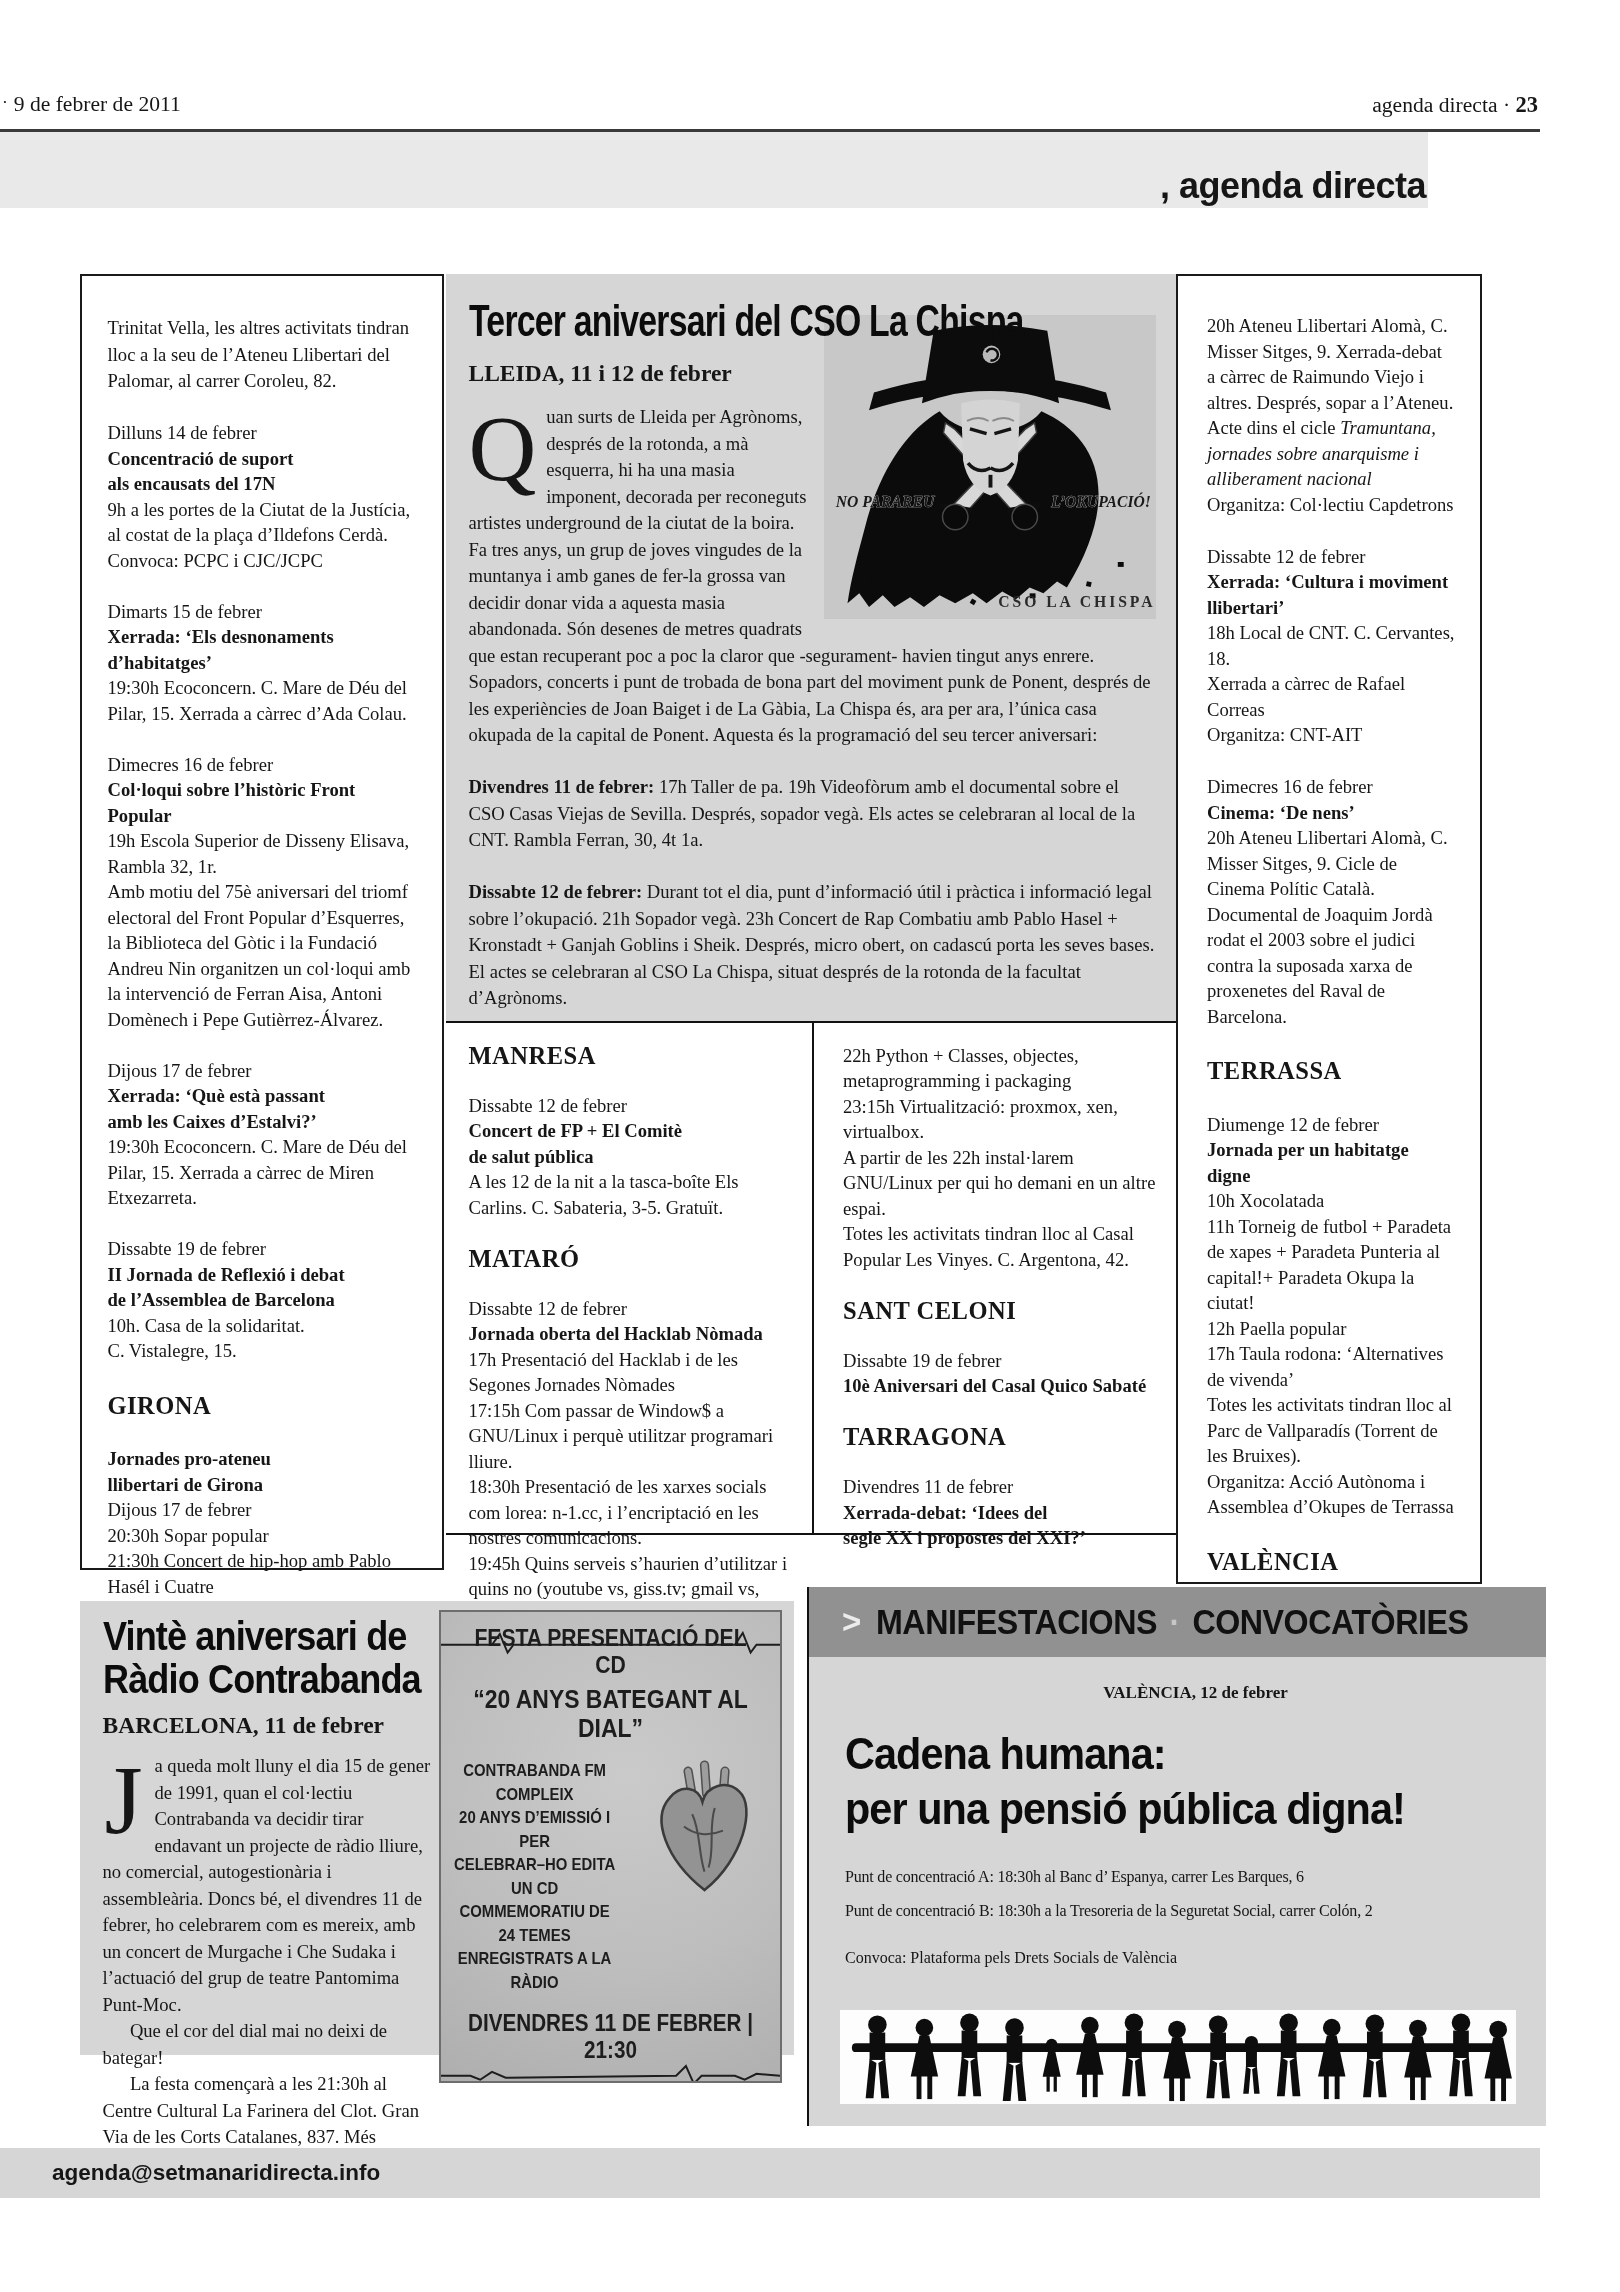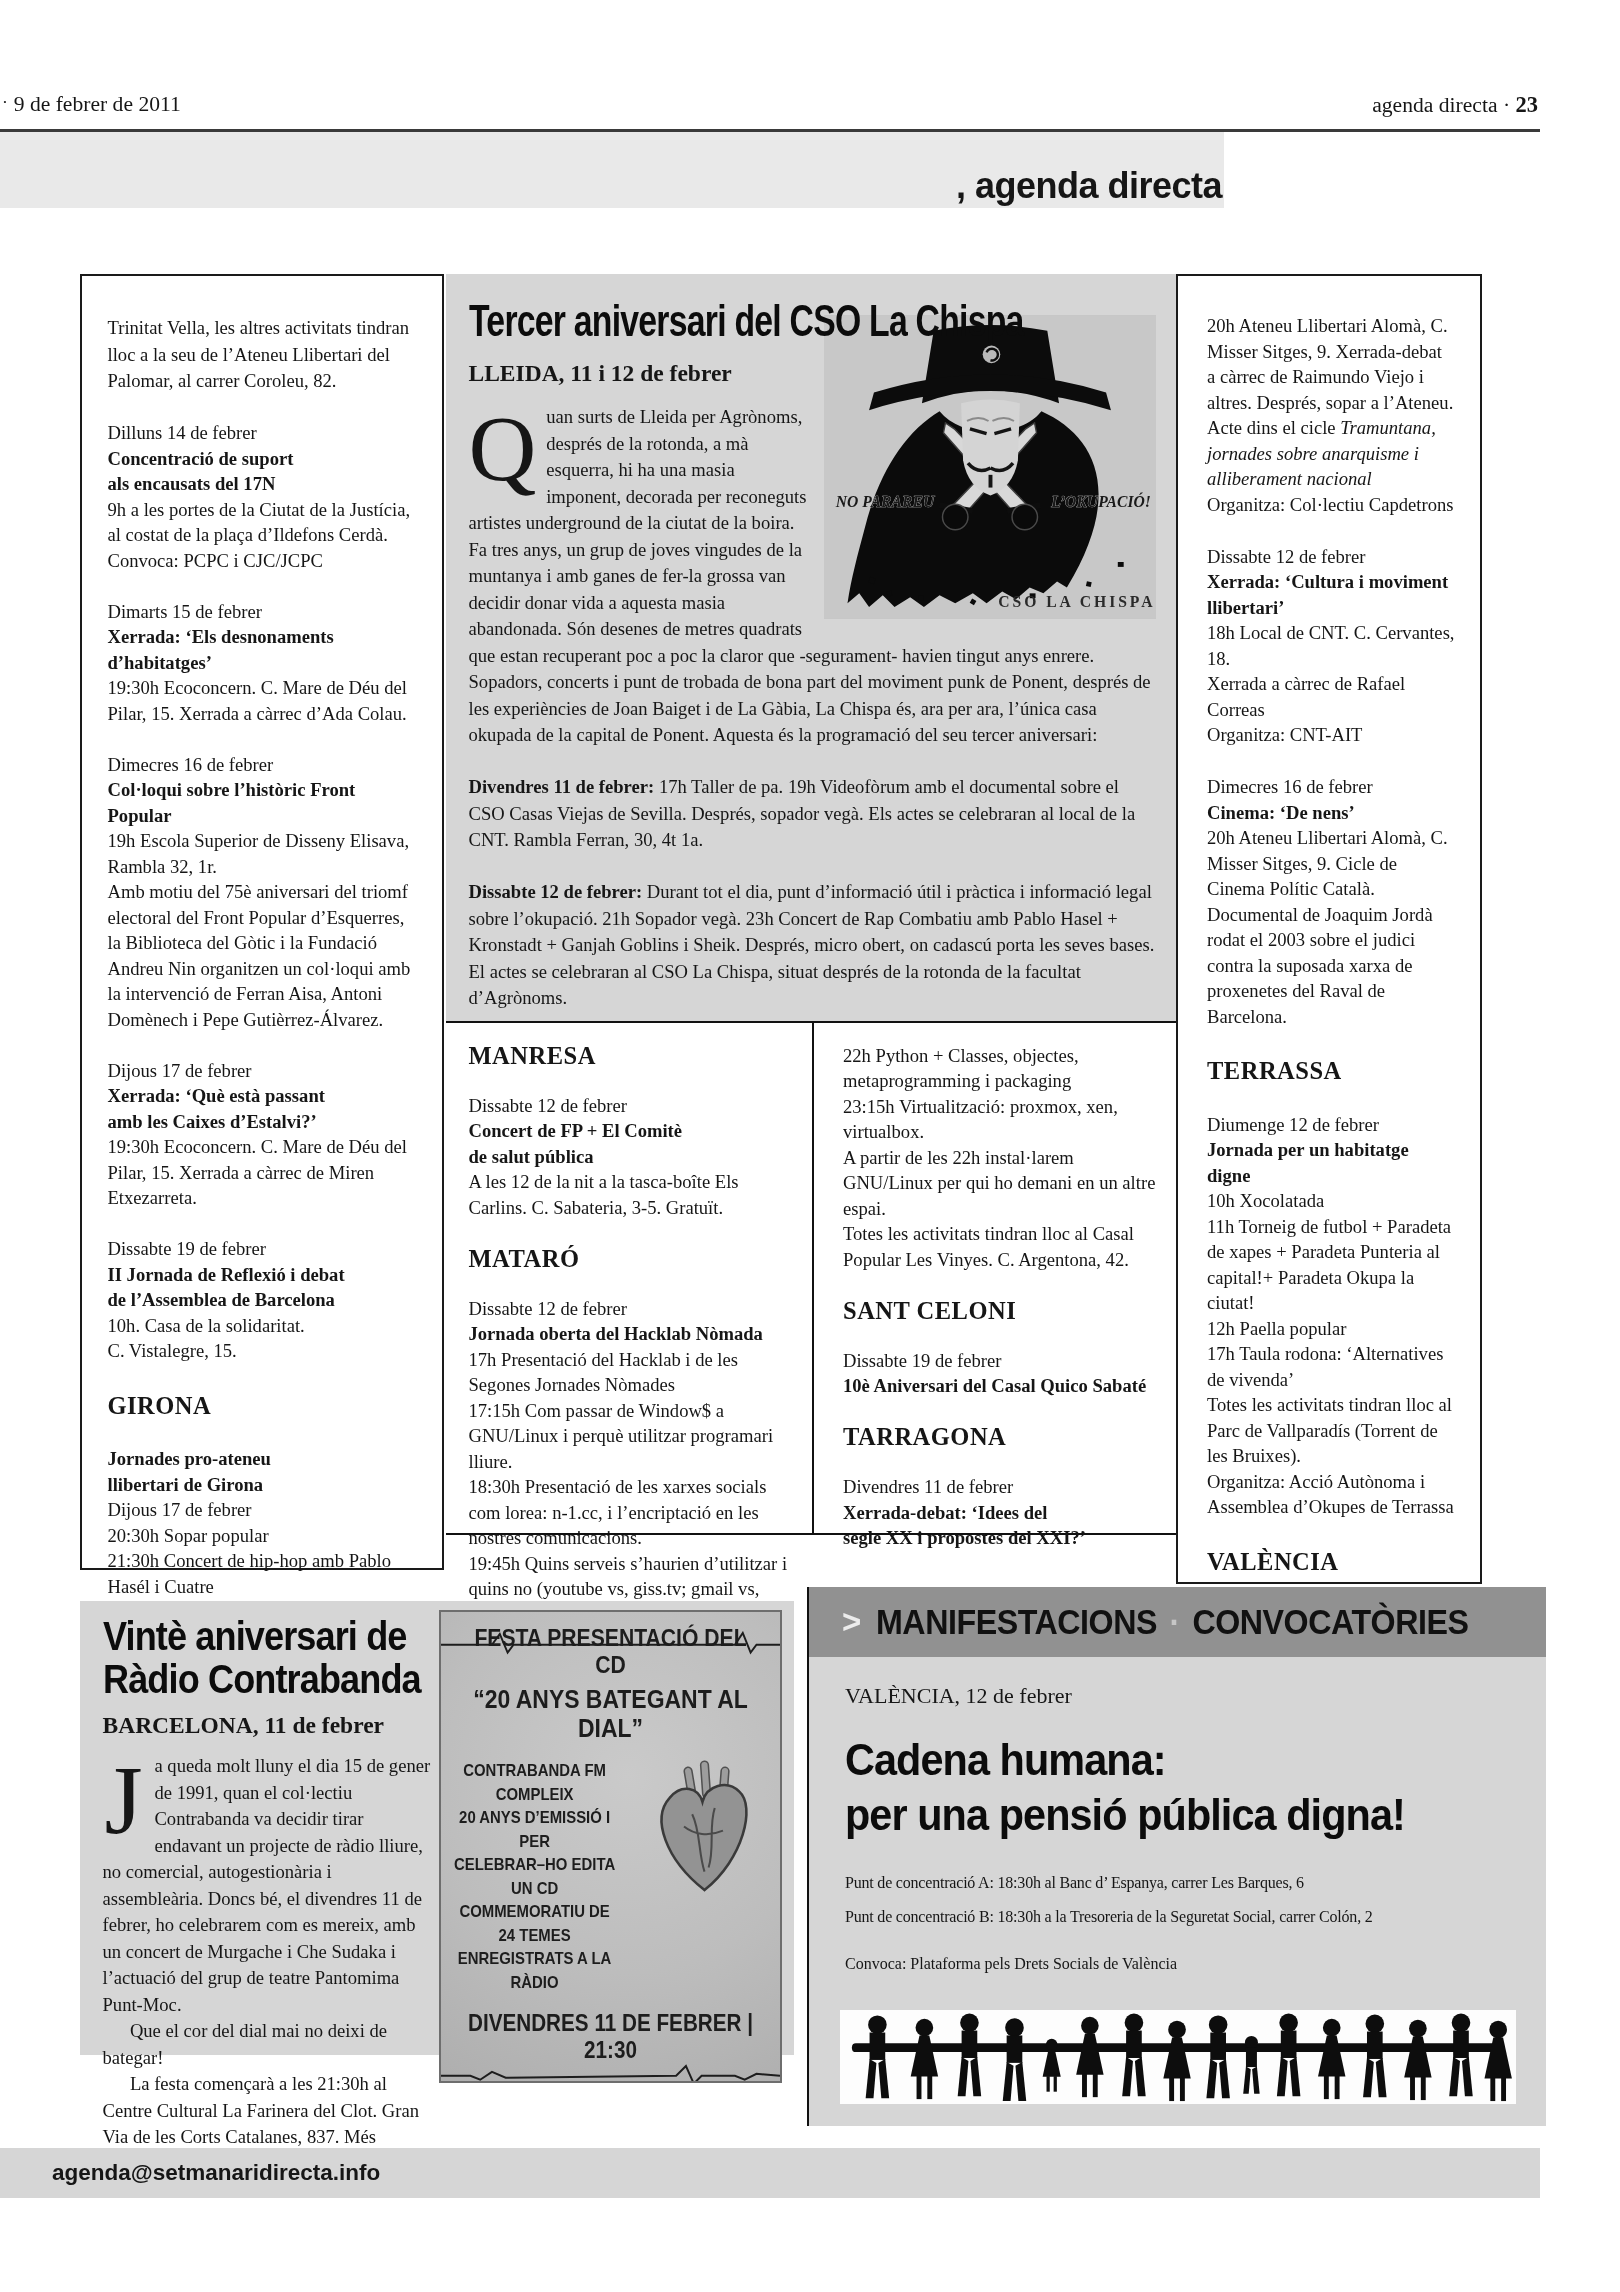--- a/index.html
+++ b/index.html
@@ -12,21 +12,21 @@
   .pre { white-space:pre-line; }
   .abs { position:absolute; }
 
   
   .hdr-date { left:13.7px; top:92px; font-size:21.6px; }
   .corner-mark { left:2px; top:92px; font-size:17.6px; }
   .hdr-folio { top:92px; right:82px; font-size:21.6px; }
   .hdr-folio b { font-size:22.5px; }
   .top-rule { left:0; top:129px; width:1540px; height:2.9px; background:#3a3a3a; }
   .title-bar {
-    left:0; top:132px; width:1224px; height:76px; background:#e9e9e9;
+    left:0; top:132px; width:1428px; height:76px; background:#e9e9e9;
     display:flex; align-items:flex-end; justify-content:flex-end;
     font-family:"Liberation Sans", sans-serif; font-weight:bold;
     font-size:36px; letter-spacing:-0.5px; padding:0 2px 1px 0;
   }
 
   
   .bodytxt { font-size:18.6px; line-height:26.5px; }
   .date-line { font-size:18.6px; line-height:25.5px; }
   .ev-title { font-size:18.6px; line-height:25.5px; font-weight:bold; }
   .ev-body  { font-size:18.6px; line-height:25.5px; }
@@ -123,21 +123,21 @@
     font-family:"Liberation Sans",sans-serif; font-weight:bold; font-size:35px;
     letter-spacing:-0.5px; color:#111;
   }
   .br-bar .arrow { color:#ececec; margin-right:15.7px; font-size:33px; }
   .br-bar .dot { color:#c6c6c6; margin:0 13.7px; }
   .br-bar .squeeze { transform:scaleX(0.92); transform-origin:left center; display:inline-block; white-space:nowrap;}
   .br-body {
     height:469px; background:#d6d6d6; border-left:2.9px solid #111;
     padding:25.5px 0 0 36px; position:relative;
   }
-  .m-kicker { font-size:22px; font-weight:normal; }
+  .m-kicker { font-size:17px; font-weight:bold;text-align:center; }
   .m-headline {
     font-family:"Liberation Sans",sans-serif; font-weight:bold;
     font-size:45px; line-height:55px; letter-spacing:-1px; color:#0c0c0c; margin-top:23.5px;
     transform:scaleX(0.92); transform-origin:left top;
   }
   .m-points { font-size:16px; line-height:34px; margin-top:23.5px; letter-spacing:-0.2px; }
   .m-convoca { font-size:16px; margin-top:21.6px; }
   .m-chain { position:absolute; left:31px; top:353px; width:676px; height:94px; background:#fdfdfd; }
 
   

